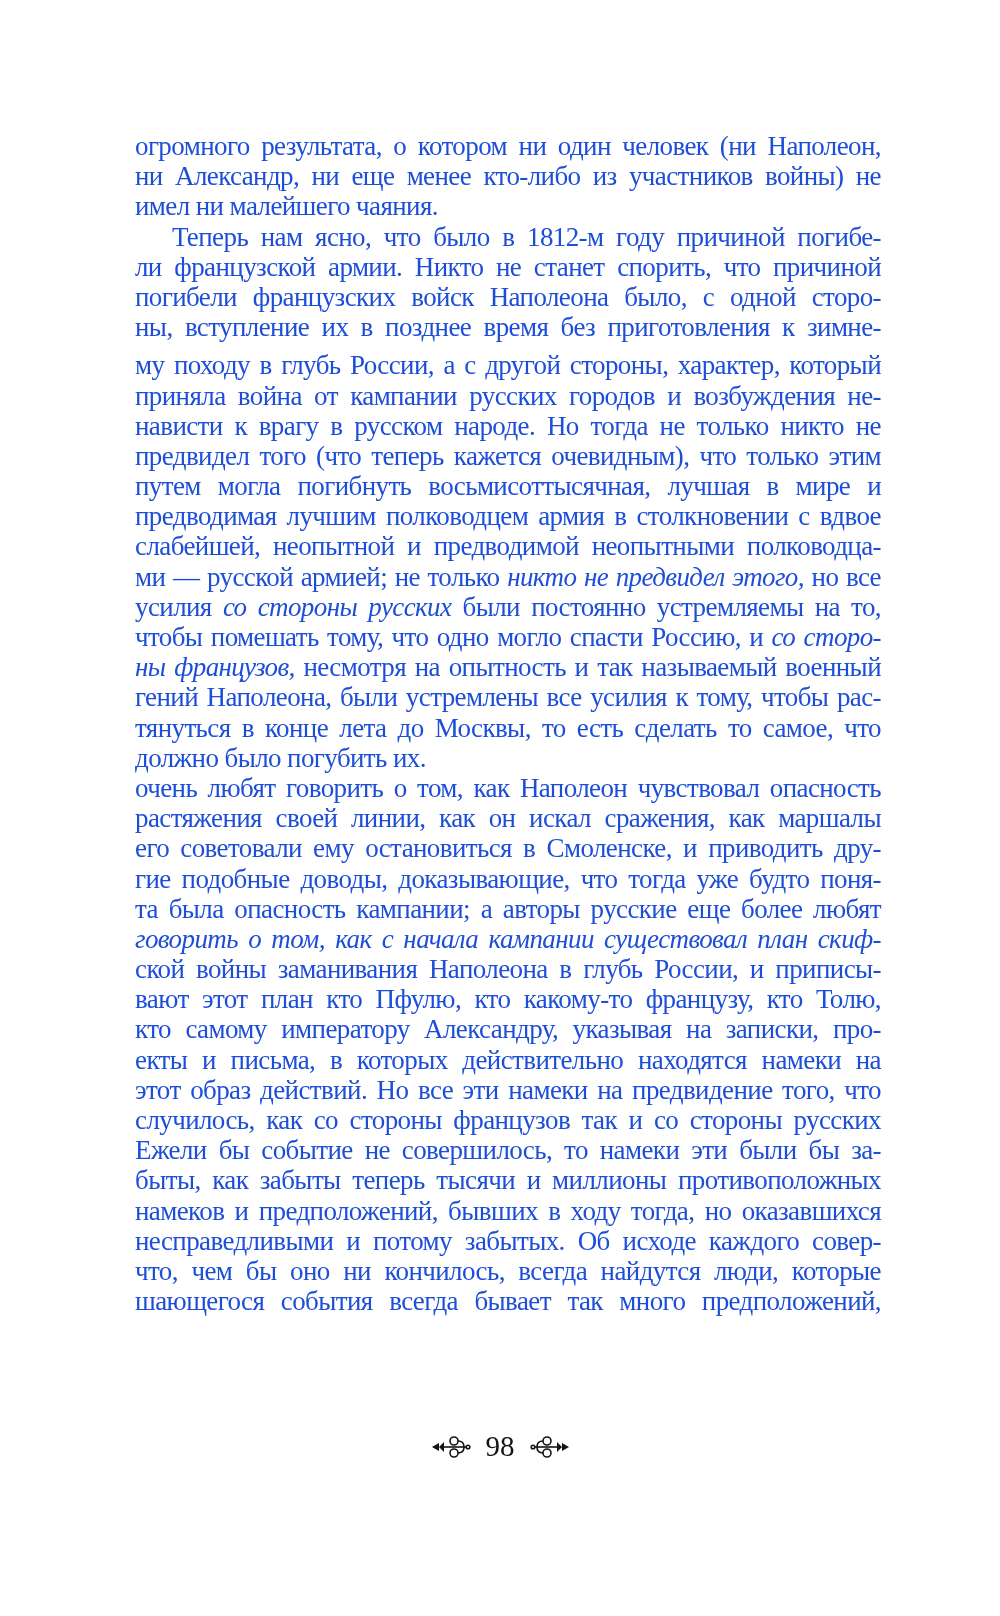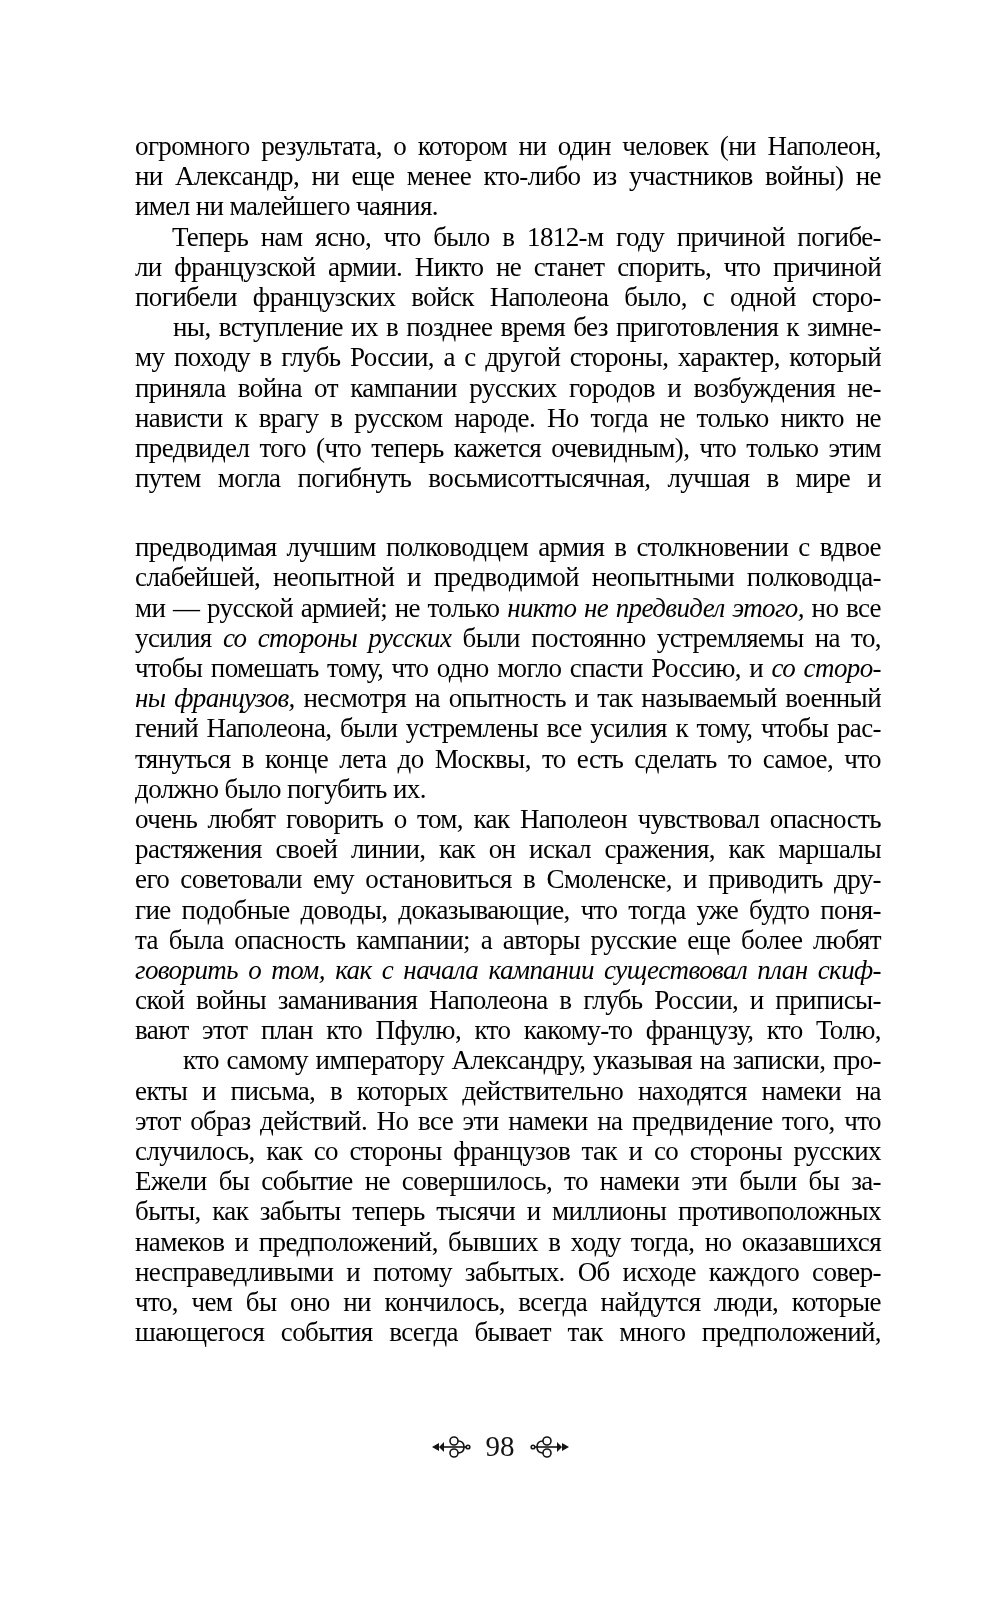--- a/index.html
+++ b/index.html
@@ -3,21 +3,21 @@
 <meta charset="utf-8">
 <style>
   html, body { margin: 0; padding: 0; background: #ffffff; }
   body { width: 1000px; height: 1616px; position: relative; overflow: hidden; }
   .page { position: absolute; left: 135px; top: 131px; width: 746px; }
   .line {
     font-family: "Liberation Serif", "DejaVu Serif", serif;
     font-size: 27px;
     line-height: 30.2px;
     height: 30.2px;
-    color: #000000;
+    color: #1d4ed8;
     white-space: nowrap;
     text-align: justify;
     text-align-last: justify;
     letter-spacing: -0.6px;
     word-spacing: 0px;
     transform-origin: left center;
   }
   .line.last { text-align-last: left; }
   .line.indent { padding-left: 37px; }
   .line em { font-style: italic; }
@@ -34,44 +34,44 @@
 </head>
 <body>
 
 <div class="page" id="page-body">
     <div class="line" style="word-spacing: 0px;"><span>огромного результата, о котором ни один человек (ни Наполеон,</span></div>
     <div class="line" style="word-spacing: 0px;"><span>ни Александр, ни еще менее кто-либо из участников войны) не</span></div>
     <div class="line last"><span>имел ни малейшего чаяния.</span></div>
     <div class="line indent" style="word-spacing: 0px;"><span>Теперь нам ясно, что было в 1812-м году причиной погибе-</span></div>
     <div class="line" style="word-spacing: 0px;"><span>ли французской армии. Никто не станет спорить, что причиной</span></div>
     <div class="line" style="word-spacing: 0px;"><span>погибели французских войск Наполеона было, с одной сторо-</span></div>
-    <div class="line" style="word-spacing: 0px; margin-left: 38px;"><span>ны, вступление их в позднее время без приготовления к зимне-</span></div>
-    <div class="line" style="word-spacing: 0px;"><span>му походу в глубь России, а с другой стороны, характер, который</span></div>
+    <div class="line" style="word-spacing: 0px;"><span>ны, вступление их в позднее время без приготовления к зимне-</span></div>
+    <div class="line" style="word-spacing: 0px; margin-top: 8px;"><span>му походу в глубь России, а с другой стороны, характер, который</span></div>
     <div class="line" style="word-spacing: 0px;"><span>приняла война от кампании русских городов и возбуждения не-</span></div>
     <div class="line" style="word-spacing: 0px;"><span>нависти к врагу в русском народе. Но тогда не только никто не</span></div>
     <div class="line" style="word-spacing: 0px;"><span>предвидел того (что теперь кажется очевидным), что только этим</span></div>
     <div class="line" style="word-spacing: 0px;"><span>путем могла погибнуть восьмисоттысячная, лучшая в мире и</span></div>
-    <div class="line" style="word-spacing: 0px; margin-top: 39px;"><span>предводимая лучшим полководцем армия в столкновении с вдвое</span></div>
+    <div class="line" style="word-spacing: 0px;"><span>предводимая лучшим полководцем армия в столкновении с вдвое</span></div>
     <div class="line" style="word-spacing: 0px;"><span>слабейшей, неопытной и предводимой неопытными полководца-</span></div>
     <div class="line" style="word-spacing: -0.00142045px;"><span>ми — русской армией; не только </span><em>никто не предвидел этого,</em><span> но все</span></div>
     <div class="line" style="word-spacing: 0px;"><span>усилия </span><em>со стороны русских</em><span> были постоянно устремляемы на то,</span></div>
     <div class="line" style="word-spacing: 0px;"><span>чтобы помешать тому, что одно могло спасти Россию, и </span><em>со сторо-</em></div>
     <div class="line" style="word-spacing: -0.00195312px;"><em>ны французов,</em><span> несмотря на опытность и так называемый военный</span></div>
     <div class="line" style="word-spacing: 0px;"><span>гений Наполеона, были устремлены все усилия к тому, чтобы рас-</span></div>
     <div class="line" style="word-spacing: 0px;"><span>тянуться в конце лета до Москвы, то есть сделать то самое, что</span></div>
     <div class="line last"><span>должно было погубить их.</span></div>
     <div class="line" style="word-spacing: 0px;"><span>очень любят говорить о том, как Наполеон чувствовал опасность</span></div>
     <div class="line" style="word-spacing: 0px;"><span>растяжения своей линии, как он искал сражения, как маршалы</span></div>
     <div class="line" style="word-spacing: 0px;"><span>его советовали ему остановиться в Смоленске, и приводить дру-</span></div>
     <div class="line" style="word-spacing: 0px;"><span>гие подобные доводы, доказывающие, что тогда уже будто поня-</span></div>
     <div class="line" style="word-spacing: 0px;"><span>та была опасность кампании; а авторы русские еще более любят</span></div>
     <div class="line" style="word-spacing: 0px; font-style: italic;"><span>говорить о том, как с начала кампании существовал план скиф-</span></div>
     <div class="line" style="word-spacing: 0px;"><span>ской войны заманивания Наполеона в глубь России, и приписы-</span></div>
     <div class="line" style="word-spacing: 0px;"><span>вают этот план кто Пфулю, кто какому-то французу, кто Толю,</span></div>
-    <div class="line" style="word-spacing: 0px; margin-left: 48px;"><span>кто самому императору Александру, указывая на записки, про-</span></div>
+    <div class="line" style="word-spacing: 0px;"><span>кто самому императору Александру, указывая на записки, про-</span></div>
     <div class="line" style="word-spacing: 0px;"><span>екты и письма, в которых действительно находятся намеки на</span></div>
     <div class="line" style="word-spacing: 0px;"><span>этот образ действий. Но все эти намеки на предвидение того, что</span></div>
     <div class="line" style="word-spacing: 0px;"><span>случилось, как со стороны французов так и со стороны русских</span></div>
     <div class="line" style="word-spacing: 0px;"><span>Ежели бы событие не совершилось, то намеки эти были бы за-</span></div>
     <div class="line" style="word-spacing: 0px;"><span>быты, как забыты теперь тысячи и миллионы противоположных</span></div>
     <div class="line" style="word-spacing: 0px;"><span>намеков и предположений, бывших в ходу тогда, но оказавшихся</span></div>
     <div class="line" style="word-spacing: 0px;"><span>несправедливыми и потому забытых. Об исходе каждого совер-</span></div>
     <div class="line" style="word-spacing: 0px;"><span>что, чем бы оно ни кончилось, всегда найдутся люди, которые</span></div>
     <div class="line" style="word-spacing: 0px;"><span>шающегося события всегда бывает так много предположений,</span></div>
   </div>

